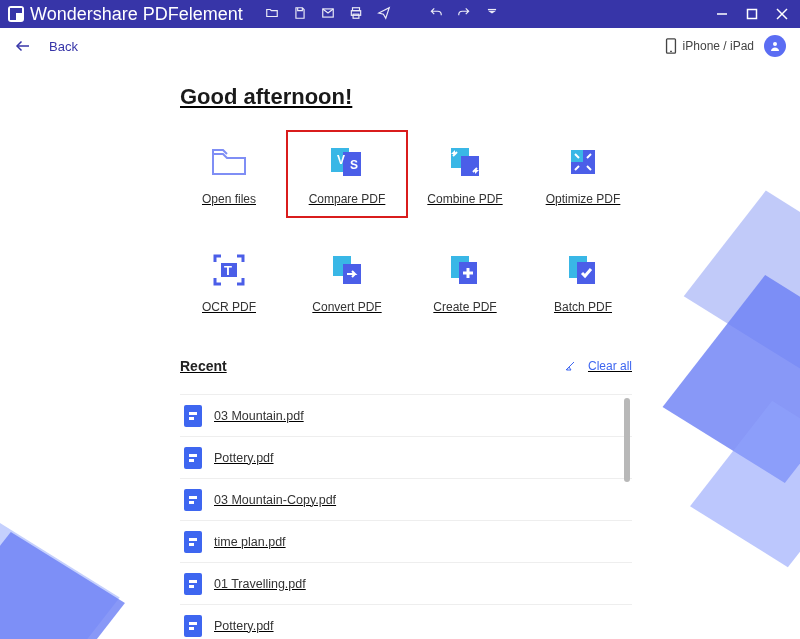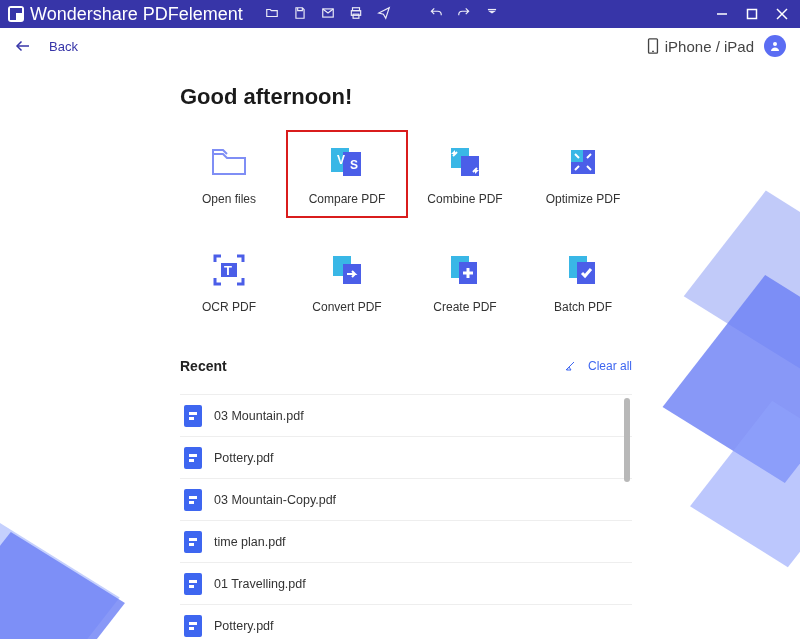--- a/index.html
+++ b/index.html
@@ -34,30 +34,31 @@
     height: 36px;
     display:flex;
     align-items:center;
     padding: 0 14px;
     font-size:13px;
     color:#444;
   }
   .back-btn { display:flex; align-items:center; gap:17px; color:#3735a8; cursor:pointer;}
   .back-btn svg { width:18px;height:18px; }
   .toolbar .right { margin-left:auto; display:flex; align-items:center; gap:10px; }
-  .device-chip { display:flex; align-items:center; gap:6px; color:#444; font-size:15px; }
+  .device-chip { display:flex; align-items:center; gap:6px; color:#444; font-size:12px; }
   .device-chip svg{width:12px;height:16px;}
   .avatar { width:22px;height:22px;border-radius:50%; background:#5b6df3; display:flex;align-items:center;justify-content:center;}
   .avatar svg{width:12px;height:12px;fill:#fff;}
   
   .content {
     position:relative;
     padding: 20px 8px 0 0;
     height: calc(639px - 28px - 36px);
     overflow:hidden;
+    text-decoration:underline;
   }
   .inner {
     width: 452px;
     margin-left: 180px;
   }
   .greeting {
     font-size: 22px;
     font-weight: 700;
     color:#1a1a1a;
     margin-bottom: 32px;

